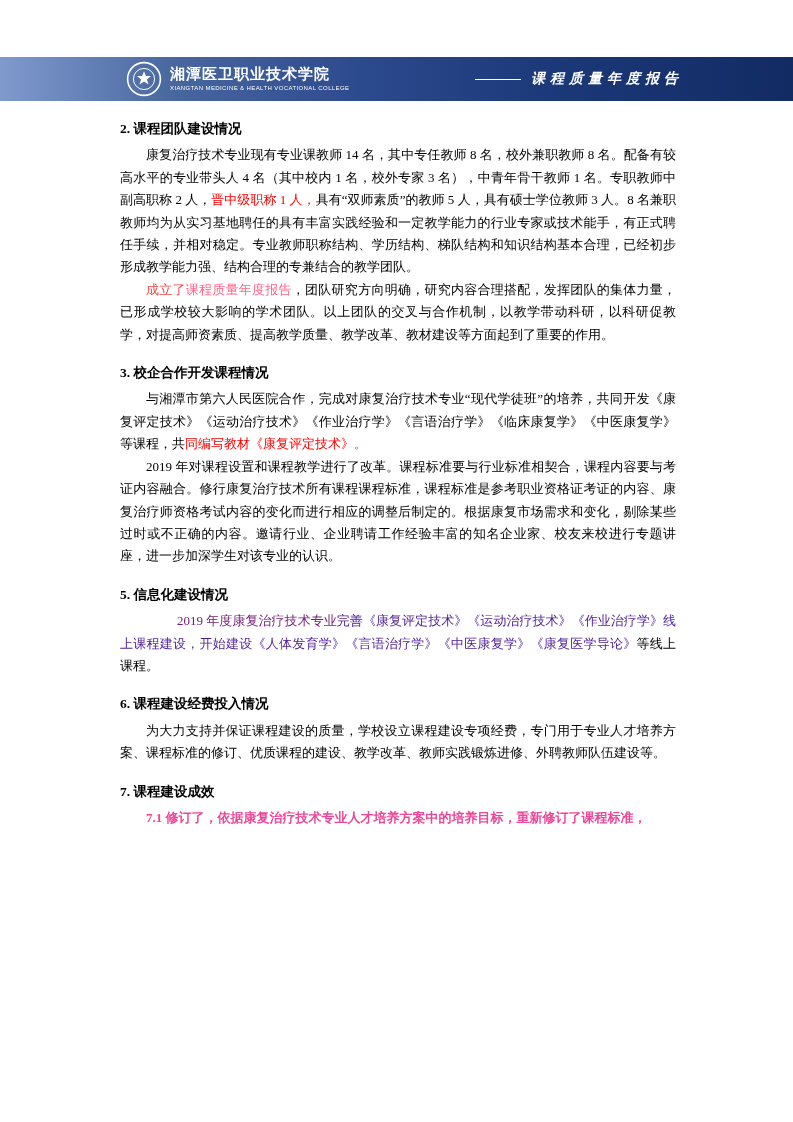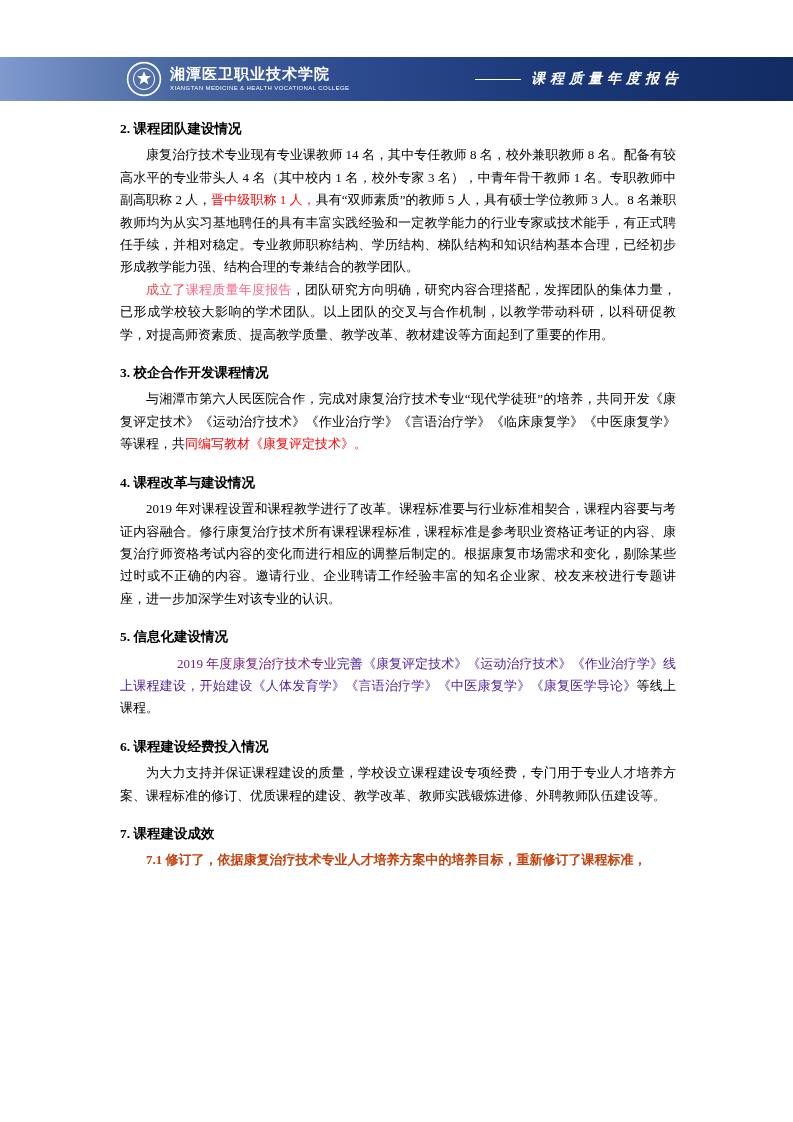--- a/index.html
+++ b/index.html
@@ -116,30 +116,29 @@
       <section>
         <h2 class="sec-heading">2. 课程团队建设情况</h2>
         <p class="para"><span style="color: rgb(0, 0, 0);">康复治疗技术专业现有专业课教师 14 名，其中专任教师 8 名，校外兼职教师 8 名。配备有较高水平的专业带头人 4 名（其中校内 1 名，校外专家 3 名），中青年骨干教师 1 名。专职教师中副高职称 2 人，</span><span style="color: rgb(255, 0, 0);">晋中级职称 1 人，</span><span style="color: rgb(0, 0, 0);">具有“双师素质”的教师 5 人，具有硕士学位教师 3 人。8 名兼职教师均为从实习基地聘任的具有丰富实践经验和一定教学能力的行业专家或技术能手，有正式聘任手续，并相对稳定。专业教师职称结构、学历结构、梯队结构和知识结构基本合理，已经初步形成教学能力强、结构合理的专兼结合的教学团队。</span></p>
         <p class="para"><span style="color: #ef4444;">成立了</span><span style="color: rgb(255, 102, 136);">课程质量年度报告</span><span style="color: rgb(0, 0, 0);">，团队研究方向明确，研究内容合理搭配，发挥团队的集体力量，已形成学校较大影响的学术团队。以上团队的交叉与合作机制，以教学带动科研，以科研促教学，对提高师资素质、提高教学质量、教学改革、教材建设等方面起到了重要的作用。</span></p>
       </section>
       <section>
         <h2 class="sec-heading">3. 校企合作开发课程情况</h2>
         <p class="para"><span style="color: rgb(0, 0, 0);">与湘潭市第六人民医院合作，完成对康复治疗技术专业“现代学徒班”的培养，共同开发《康复评定技术》《运动治疗技术》《作业治疗学》《言语治疗学》《临床康复学》《中医康复学》等课程，共</span><span style="color: rgb(255, 0, 0);">同编写教材《康复评定技术》。</span></p>
       </section>
       <section>
-        <h2 class="sec-heading">4. 课程改革与建设情况</h2>
         <p class="para"><span style="color: rgb(0, 0, 0);">2019 年对课程设置和课程教学进行了改革。课程标准要与行业标准相契合，课程内容要与考证内容融合。修行康复治疗技术所有课程课程标准，课程标准是参考职业资格证考证的内容、康复治疗师资格考试内容的变化而进行相应的调整后制定的。根据康复市场需求和变化，剔除某些过时或不正确的内容。邀请行业、企业聘请工作经验丰富的知名企业家、校友来校进行专题讲座，进一步加深学生对该专业的认识。</span></p>
       </section>
       <section>
         <h2 class="sec-heading">5. 信息化建设情况</h2>
         <p class="para"><span style="color: #701a75; margin-left: 31px;">2019 年度康复治疗技术专业</span><span style="color: #4c1d95;">完善《康复评定技术》《运动治疗技术》《作业治疗学》线上课程建设，开始建设《人体发育学》《言语治疗学》《中医康复学》《康复医学导论》</span><span style="color: rgb(0, 0, 0);">等线上课程。</span></p>
       </section>
       <section>
         <h2 class="sec-heading">6. 课程建设经费投入情况</h2>
         <p class="para"><span style="color: rgb(0, 0, 0);">为大力支持并保证课程建设的质量，学校设立课程建设专项经费，专门用于专业人才培养方案、课程标准的修订、优质课程的建设、教学改革、教师实践锻炼进修、外聘教师队伍建设等。</span></p>
       </section>
       <section>
         <h2 class="sec-heading">7. 课程建设成效</h2>
-        <p class="para bold"><span style="color: #c2410c;">7.1 修订了，依据康复治疗技术专业人才培养方案中的培养目标，重新修订了课程标准，</span></p>
+        <p class="para bold"><span style="color: #ec4899;">7.1 修订了，依据康复治疗技术专业人才培养方案中的培养目标，重新修订了课程标准，</span></p>
       </section>
     </main>
 
 </div>
 
 </body></html>

